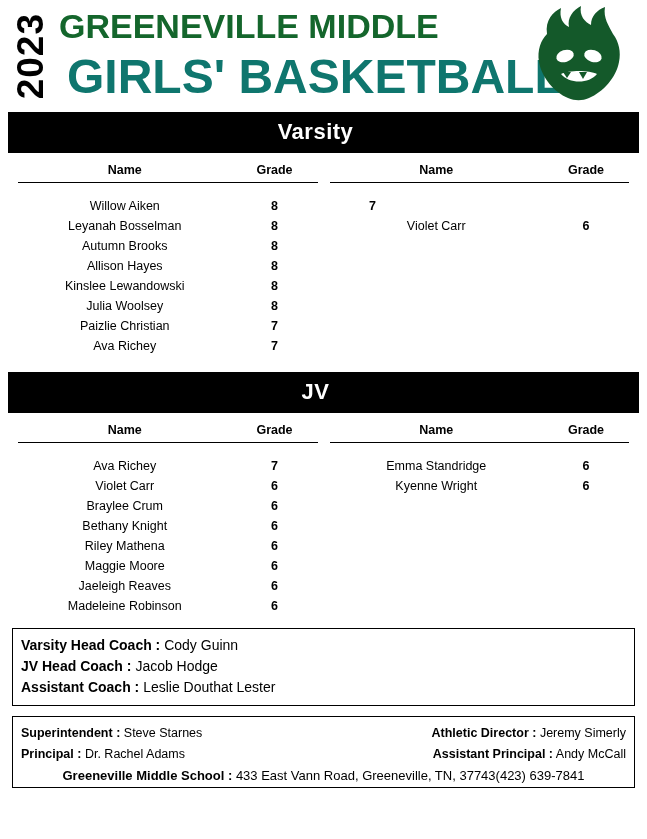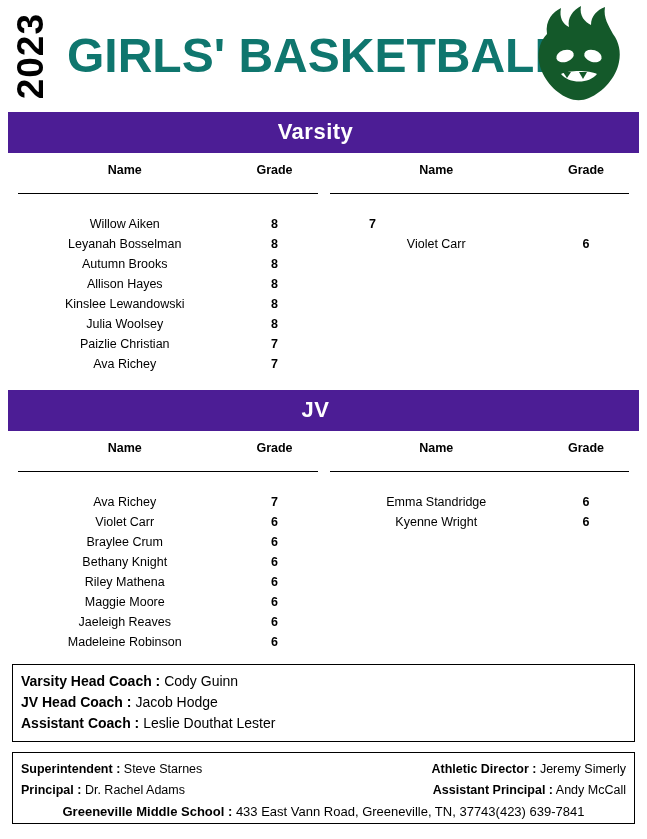--- a/index.html
+++ b/index.html
@@ -65,21 +65,21 @@
   .logo {
     position: absolute;
     right: 8px;
     top: 4px;
     width: 104px;
     height: 104px;
   }
 
   
   .banner {
-    background: #4c1d95;
+    background: #000000;
     color: #ffffff;
     text-align: center;
     font-size: 22px;
     font-weight: bold;
     padding: 7px 16px 8px 0;
     letter-spacing: 0.5px;
   }
 
   
   .roster {
@@ -88,22 +88,22 @@
     margin-top: 10px;
   }
   .roster-col {
     width: 50%;
     box-sizing: border-box;
     padding: 0 6px;
   }
   .roster-head {
     display: flex;
     border-bottom: 1.5px solid #000;
-    padding-bottom: 16px;
-    margin-bottom: 11px;
+    padding-bottom: 5px;
+    margin-bottom: 4px;
   }
   .col-name {
     flex: 1 1 auto;
     text-align: center;
     font-size: 12.5px;
     font-weight: bold;
   }
   .col-grade {
     width: 86px;
     flex: 0 0 86px;
@@ -170,20 +170,21 @@
   b { font-weight: bold; }
 </style>
 </head>
 <body>
 
 <div class="page">
 
   <div class="header">
     <div class="year">2023</div>
     <div class="title-block">
+      <div class="title-line1">GREENEVILLE MIDDLE</div>
       <div class="title-line2">GIRLS' BASKETBALL</div>
     </div>
     <div class="logo">
       <svg viewBox="0 0 104 104" width="104" height="104" aria-hidden="true">
         <g fill="#14592a">
           <path d="M20 30 C18 16 26 8 34 4 C32 14 36 20 42 23 C40 14 46 6 54 2 C52 12 58 18 64 21 C64 12 70 6 78 3 C76 14 82 22 86 30 C92 38 94 48 92 58 C89 74 76 88 62 94 C55 97 48 97 41 94 C27 88 15 74 12 58 C10 46 14 36 20 30 Z"></path>
         </g>
         <g fill="#ffffff">
           <ellipse cx="38" cy="52" rx="9" ry="6" transform="rotate(-18 38 52)"></ellipse>
           <ellipse cx="66" cy="52" rx="9" ry="6" transform="rotate(18 66 52)"></ellipse>

